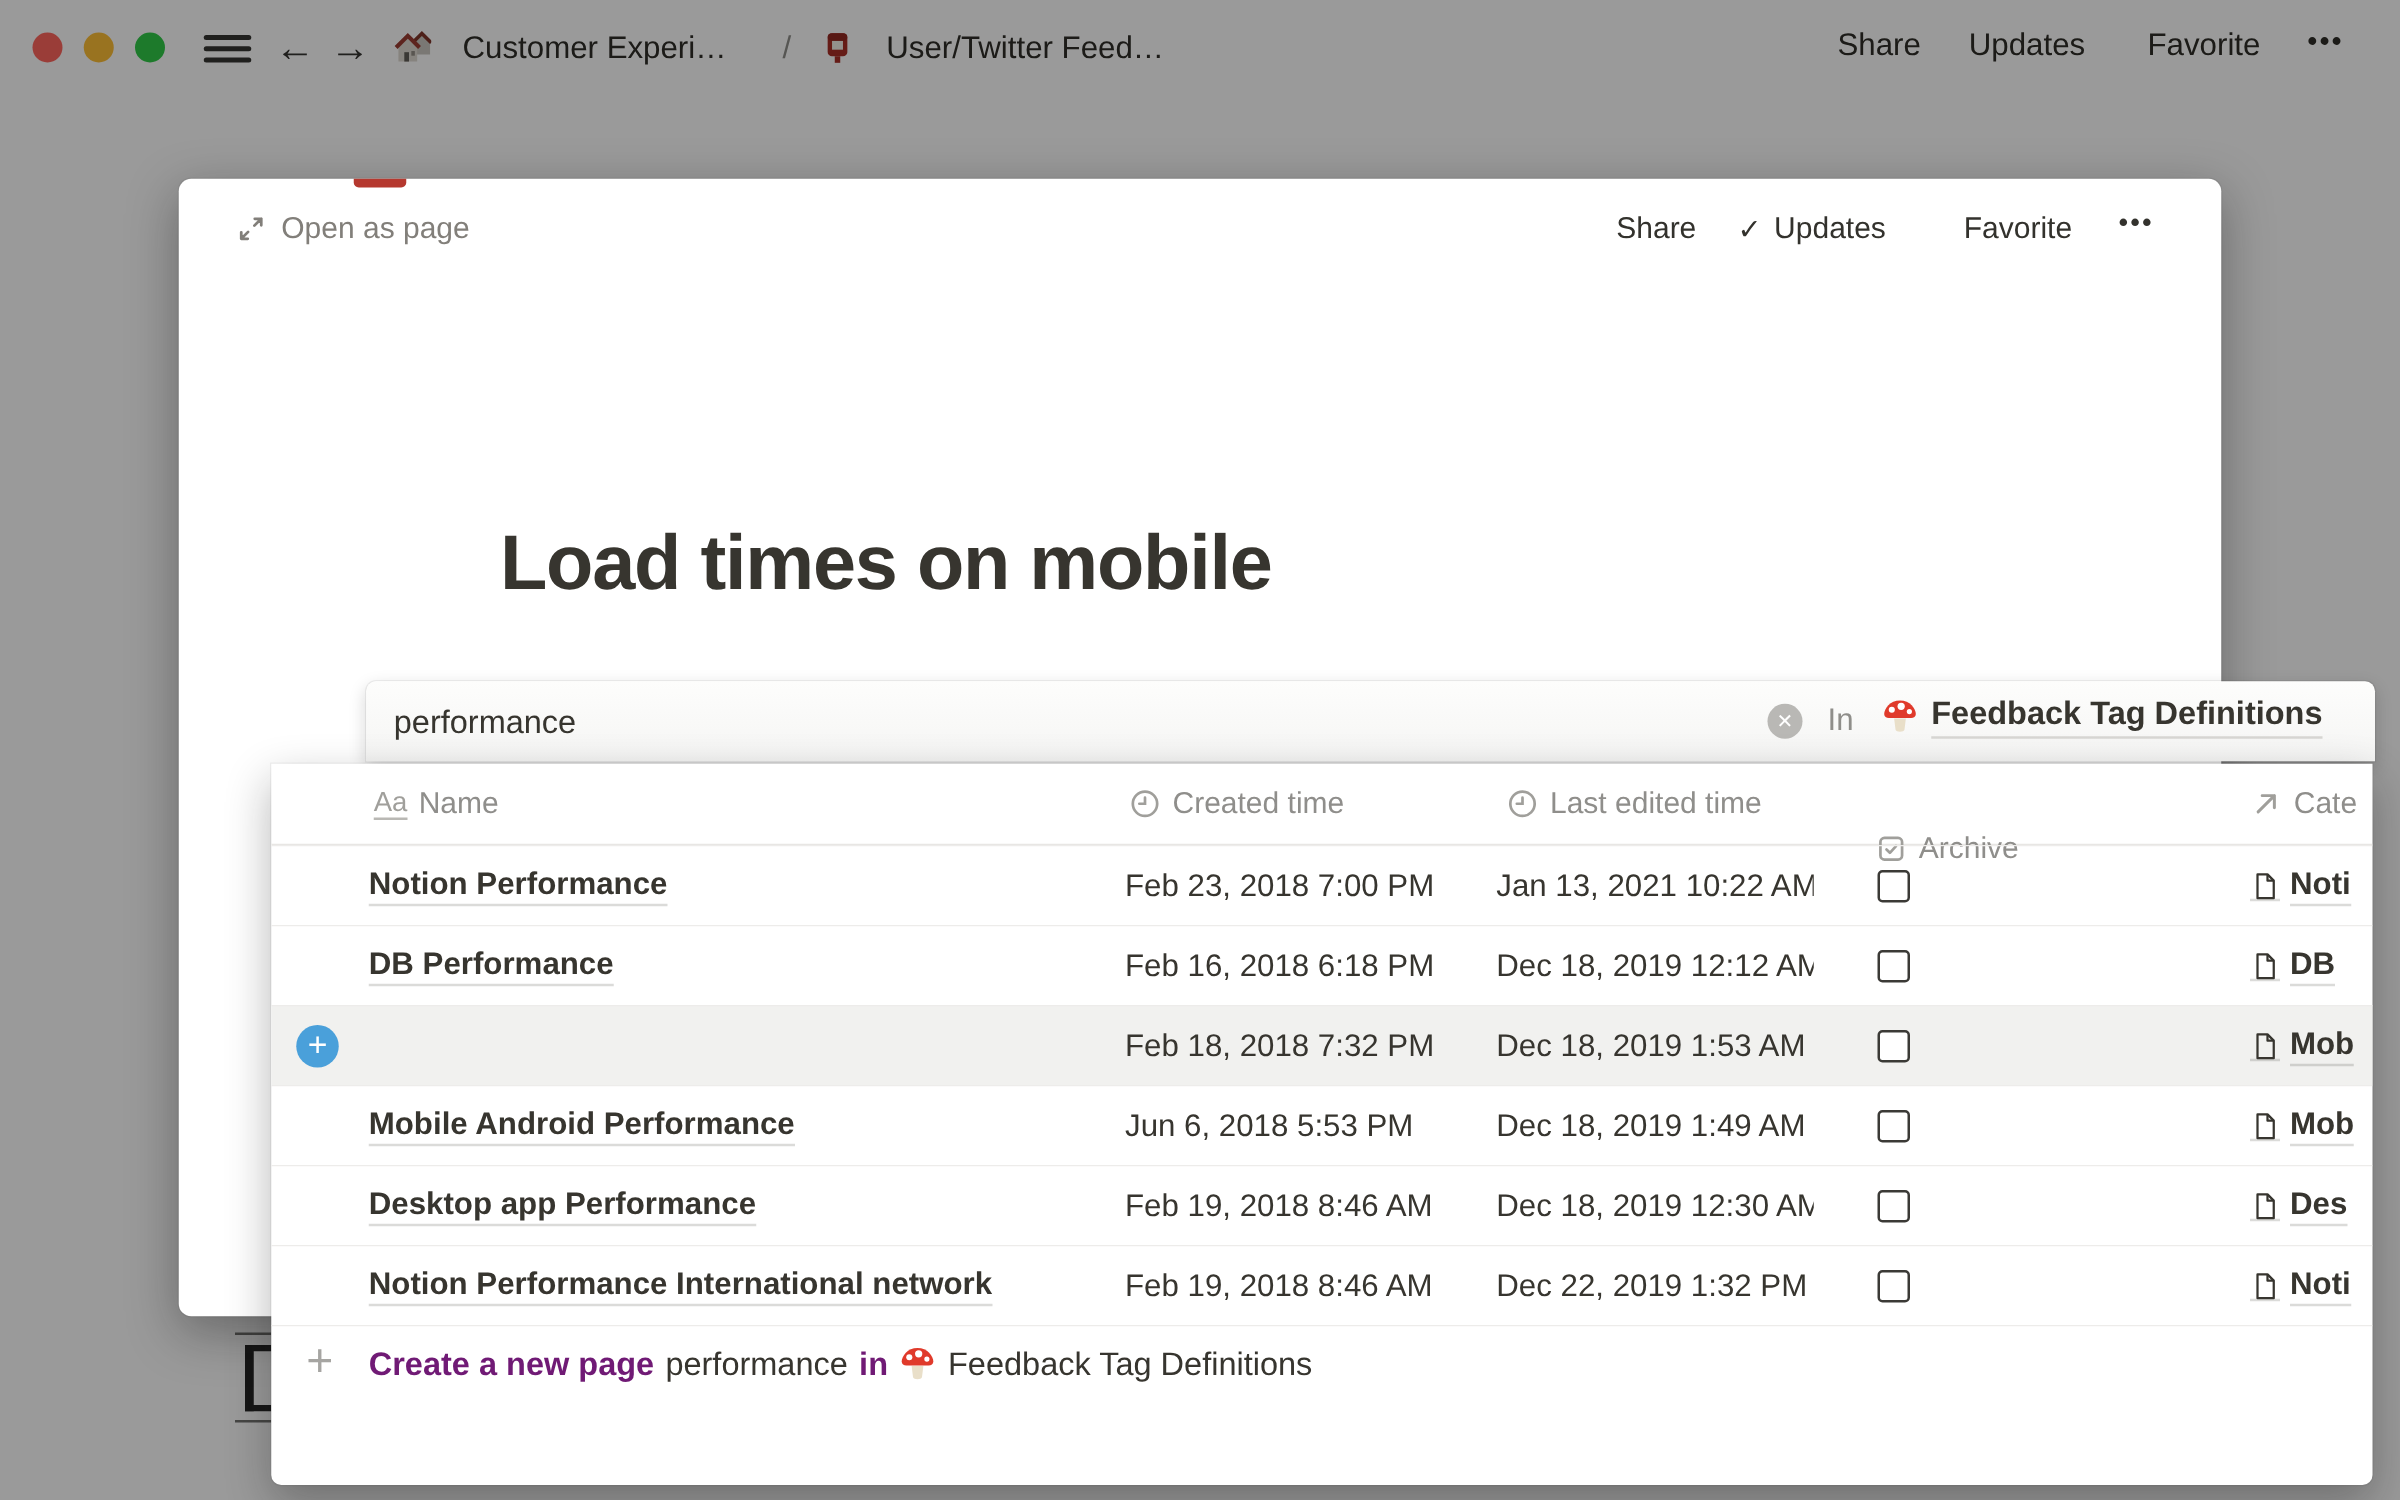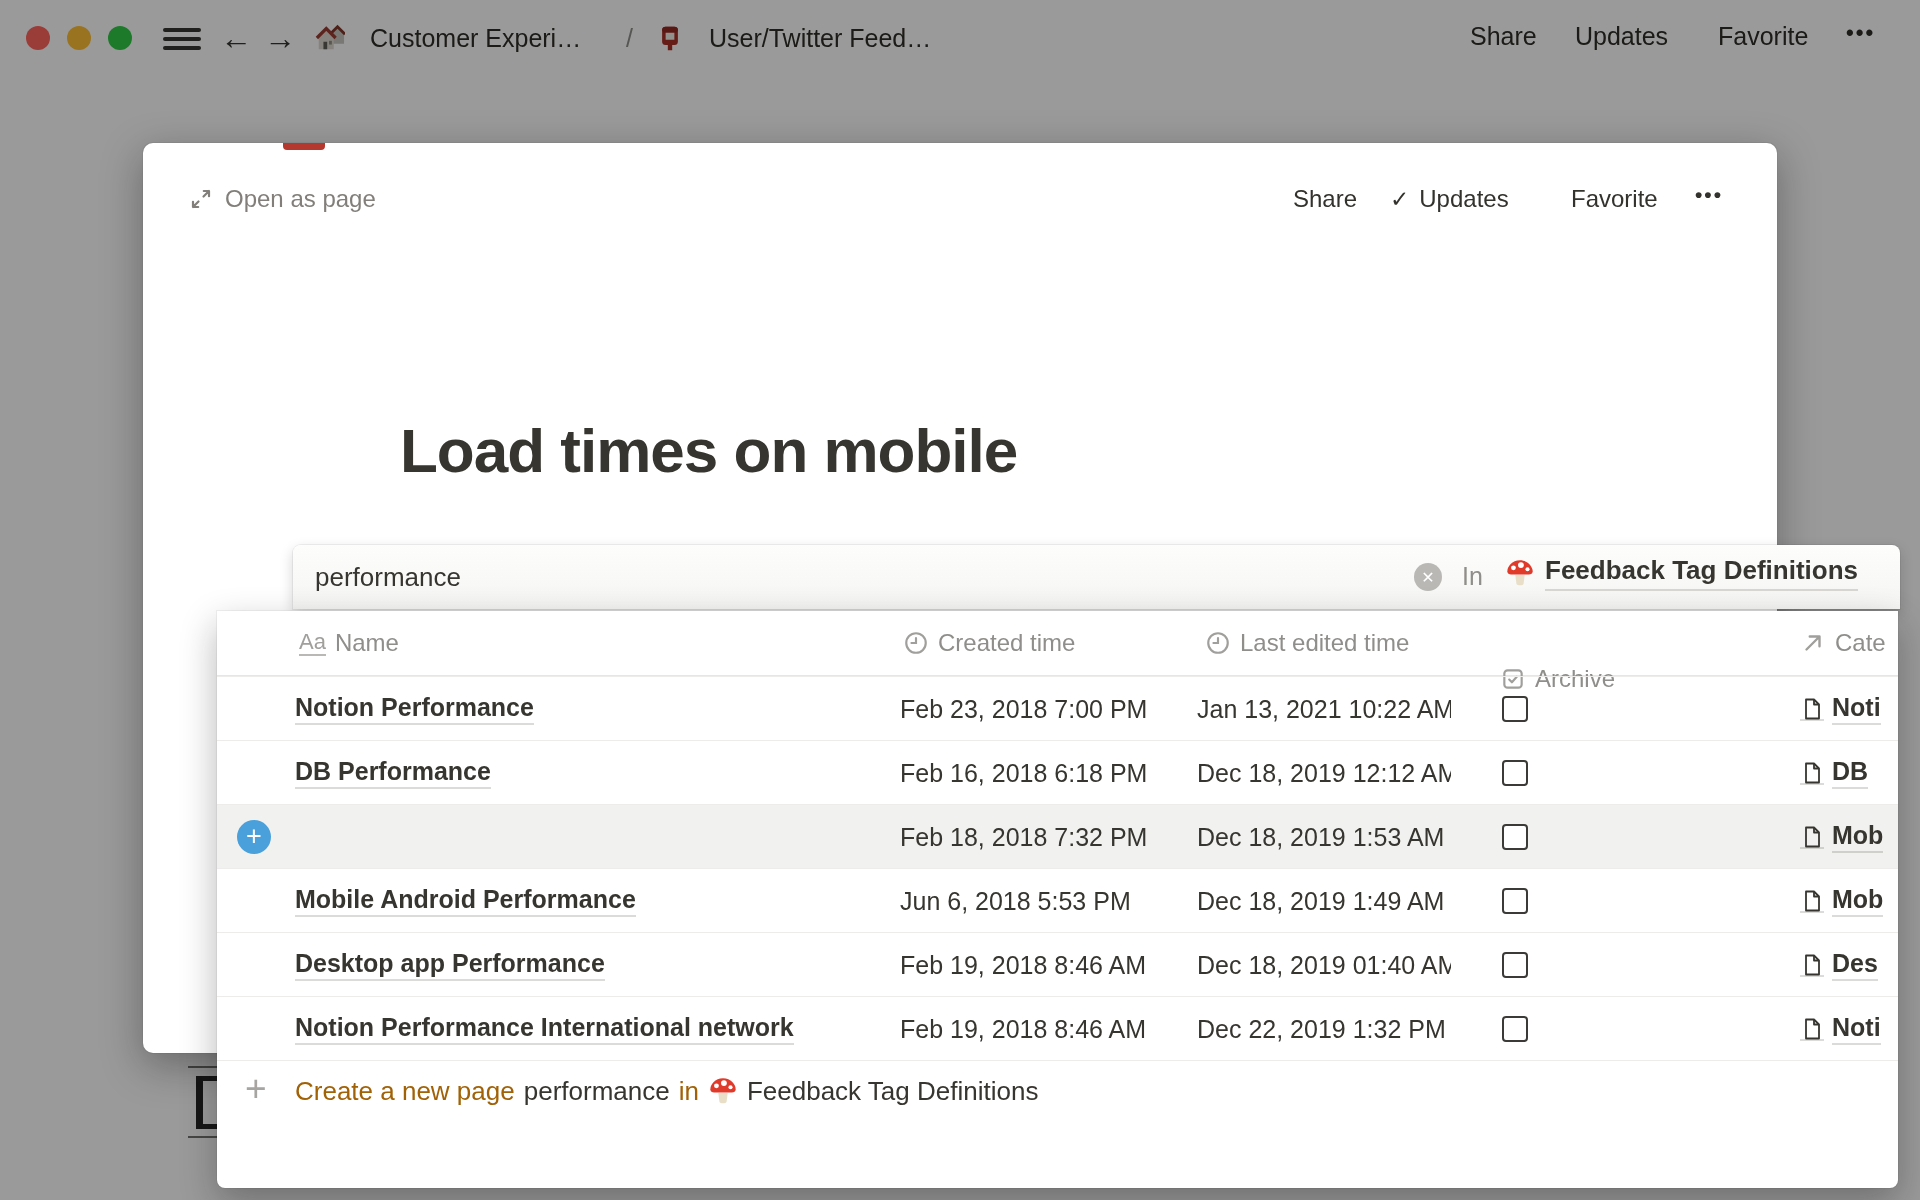--- a/index.html
+++ b/index.html
@@ -38,21 +38,21 @@
     border-left:7px solid #1c1c1c; border-top:5px solid #1c1c1c; border-bottom:5px solid #1c1c1c; }
 
   
   #backdrop { position:absolute; inset:0; background:rgba(15,15,15,0.42); z-index:10; }
 
   
   #modal { position:absolute; left:143px; top:143px; width:1634px; height:910px; z-index:20;
     background:#fff; border-radius:10px; box-shadow:0 0 0 1px rgba(15,15,15,.05), 0 12px 40px rgba(15,15,15,.35); }
   #page-icon-sliver { position:absolute; left:140px; top:0; width:42px; height:7px;
     background:#b5382f; border-radius:0 0 4px 4px; }
-  #modal-header { position:absolute; left:0; top:16px; width:100%; height:56px; }
+  #modal-header { position:absolute; left:0; top:0; width:100%; height:56px; }
   #open-as-page { position:absolute; left:46px; top:26px; display:flex; align-items:center; gap:12px;
     font-size:24px; color:#827f7a; cursor:pointer; }
   .mh-action { position:absolute; top:26px; font-size:24px; color:#33322d; cursor:pointer; }
   #mh-share { left:1150px; }
   #mh-updates { left:1247px; display:flex; align-items:center; gap:10px; }
   #mh-check { font-size:23px; color:#33322d; }
   #mh-favorite { left:1428px; }
   #mh-more { left:1552px; top:24px; font-size:21px; letter-spacing:2px; font-weight:700; }
 
   #modal-title { position:absolute; left:257px; top:272px; font-size:62px; font-weight:700;
@@ -113,21 +113,21 @@
 
   #plus-badge { position:absolute; left:20px; top:15px; width:34px; height:34px; border-radius:50%;
     background:#4aa0da; color:#fff; font-size:27px; font-weight:300; display:flex; align-items:center;
     justify-content:center; cursor:pointer; line-height:1; padding-bottom:2px; }
 
   #create-row { position:absolute; left:0; top:449px; width:100%; height:60px;
     border-top:1px solid #edecea; cursor:pointer; }
   #create-plus { position:absolute; left:28px; top:7px; font-size:37px; font-weight:300; color:#a6a5a2; }
   #create-text { position:absolute; left:78px; top:0; height:60px; display:flex; align-items:center;
     gap:9px; font-size:26px; }
-  .muted { color:#a16207; } .dark { color:#37352f; font-weight:500; }
+  .muted { color:#701a75;font-weight:bold; } .dark { color:#37352f; font-weight:500; }
 
   .mushroom-icon { width:30px; height:30px; flex:none; }
   svg { display:block; }
 </style>
 </head>
 <body>
 
 <div id="base">
 
   <div id="topbar">
@@ -377,21 +377,21 @@
       </span>
       <span>Mob</span>
     </div>
   </div>
 
   <div class="trow" style="top:321px;">
     <div class="cell-name">
         <span>Desktop app Performance</span>
       </div>
     <div class="cell-created">Feb 19, 2018 8:46 AM</div>
-    <div class="cell-edited">Dec 18, 2019 01:40 AM</div>
+    <div class="cell-edited">Dec 18, 2019 12:30 AM</div>
     <div class="cell-archive"></div>
     <div class="cell-category">
       <span class="file-icon">
         <svg viewBox="0 0 24 24" width="24" height="24" fill="none" stroke="currentColor" stroke-width="1.8" stroke-linejoin="round">
           <path d="M6 2.5h8l5 5V21.5H6z"></path>
             <path d="M14 2.5v5h5"></path>
           </svg>
       </span>
       <span>Des</span>
     </div>

